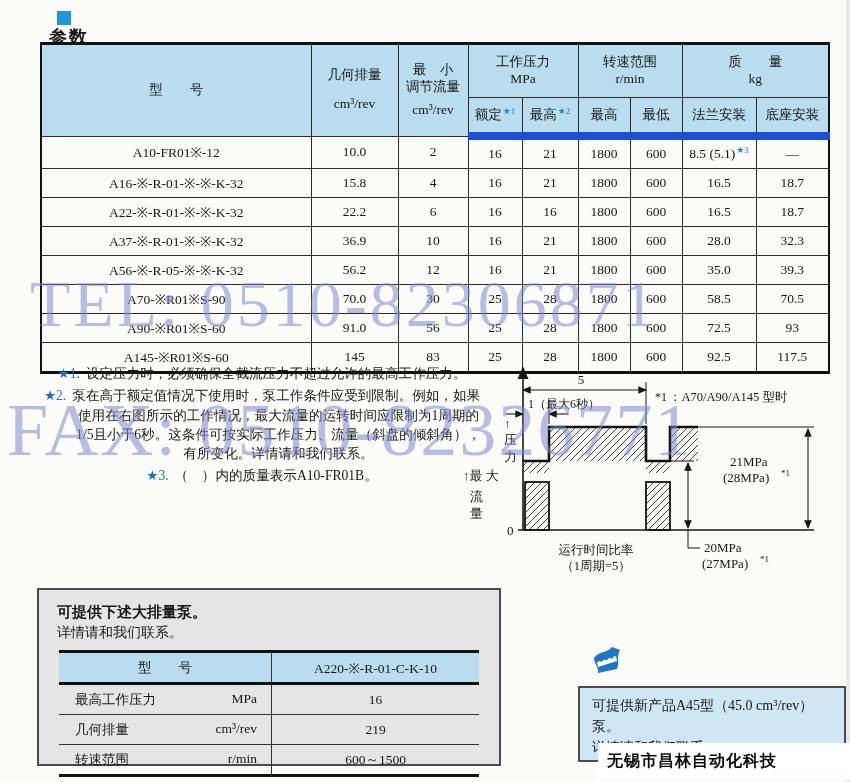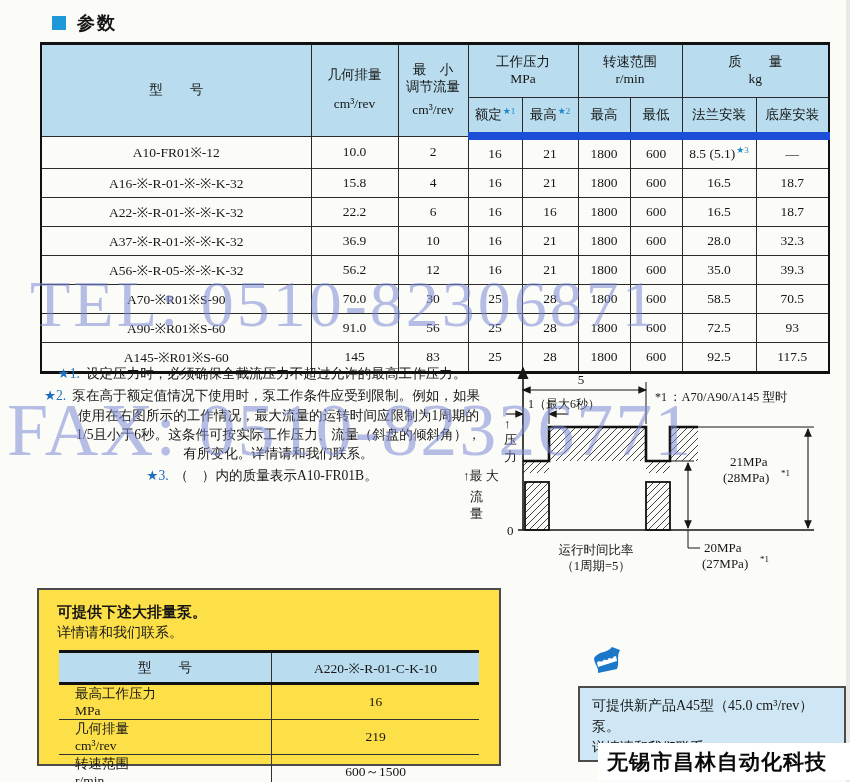--- a/index.html
+++ b/index.html
@@ -6,21 +6,21 @@
   body { background:#ffffff; }
   .page {
     position:relative; width:850px; height:782px;
     background:#fbfbf8; overflow:hidden;
     font-family:"Liberation Serif","DejaVu Serif",serif;
     color:#161616;
   }
   .page::after{ content:''; position:absolute; right:0; top:0; width:4px; height:100%; background:#e9e9e4; }
 
   
-  .title-row { position:absolute; left:52px; top:11px; display:flex; align-items:center; }
+  .title-row { position:absolute; left:38px; top:11px; display:flex; align-items:center;flex-direction:column; }
   .title-square { width:14px; height:14px; background:#1e98d7; display:inline-block; }
   .title-text { margin-left:11px; font-size:18px; font-weight:bold; font-family:"Liberation Sans","DejaVu Sans",sans-serif; letter-spacing:2px; }
 
   
   .main-table { position:absolute; left:40px; top:42px; width:788px;
     border-collapse:collapse; table-layout:fixed;
     border:2px solid #111; border-top:3px solid #111; border-bottom:3px solid #111; }
   .main-table th, .main-table td { border:1px solid #2a2a2a; text-align:center; vertical-align:middle; font-weight:normal; padding:0; }
   .main-table thead th { background:#b9ddee; font-size:13.5px; }
   .main-table thead tr.h1 th { height:52px; }
@@ -41,43 +41,43 @@
   .wm-tel { left:30px; top:266px; font-size:66px; letter-spacing:3px; }
   .wm-fax { left:7px; top:388px; font-size:74px; letter-spacing:2px; }
 
   
   .diagram { position:absolute; left:458px; top:356px; }
   .diagram text { font-family:"Liberation Serif","DejaVu Serif",serif; fill:#161616; }
   .blue-t { fill:#1d87c9; }
 
   
   .big-pump-box { position:absolute; left:37px; top:588px; width:464px; height:178px;
-    border:2px solid #4b4b4b; background:#fde047; box-sizing:border-box; }
+    border:2px solid #4b4b4b; background:#e5e5e5; box-sizing:border-box; }
   .big-pump-box .bp-heading { margin:13px 0 2px 18px; font-size:15px; font-weight:bold; }
   .big-pump-box .bp-sub { margin:0 0 8px 18px; font-size:14px; }
   .bp-table { width:420px; margin-left:20px; border-collapse:collapse; table-layout:fixed;
     border-top:3px solid #111; border-bottom:3px solid #111; font-size:13.5px; }
   .bp-table th, .bp-table td { border-bottom:1px solid #333; font-weight:normal; padding:0; height:29px; vertical-align:middle; }
   .bp-table .c1 { border-right:1px solid #333; width:212px; }
   .bp-table thead th { background:#b9ddee; border-bottom:3px solid #111; text-align:center; }
-  .bp-row-label { display:flex; justify-content:space-between; padding:0 14px 0 16px;flex-direction:column; }
+  .bp-row-label { display:flex; justify-content:space-between; padding:0 14px 0 16px; }
   .bp-val { text-align:center; }
 
   
   .brand-logo { position:absolute; left:586px; top:642px; }
 
   
   .new-product-box { position:absolute; left:578px; top:686px; width:268px; height:76px;
     background:#cfe7f4; border:2px solid #4b4b4b; box-sizing:border-box;
     padding:7px 10px 0 12px; font-size:14px; line-height:1.5; z-index:2; }
 
   
   .company-label { position:absolute; left:598px; top:743px; width:252px; height:37px;
     background:#ffffff; z-index:4; font-family:"Liberation Sans","DejaVu Sans",sans-serif;
-    font-weight:bold; font-size:21px; color:#0a0a0a; letter-spacing:1px;
+    font-weight:bold; font-size:16px; color:#0a0a0a; letter-spacing:1px;
     display:flex; align-items:center; padding-left:9px; box-sizing:border-box; }
 </style>
 </head>
 <body>
 
 <div class="page">
 
   <div class="title-row">
     <span class="title-square"></span>
     <span class="title-text">参数</span>

